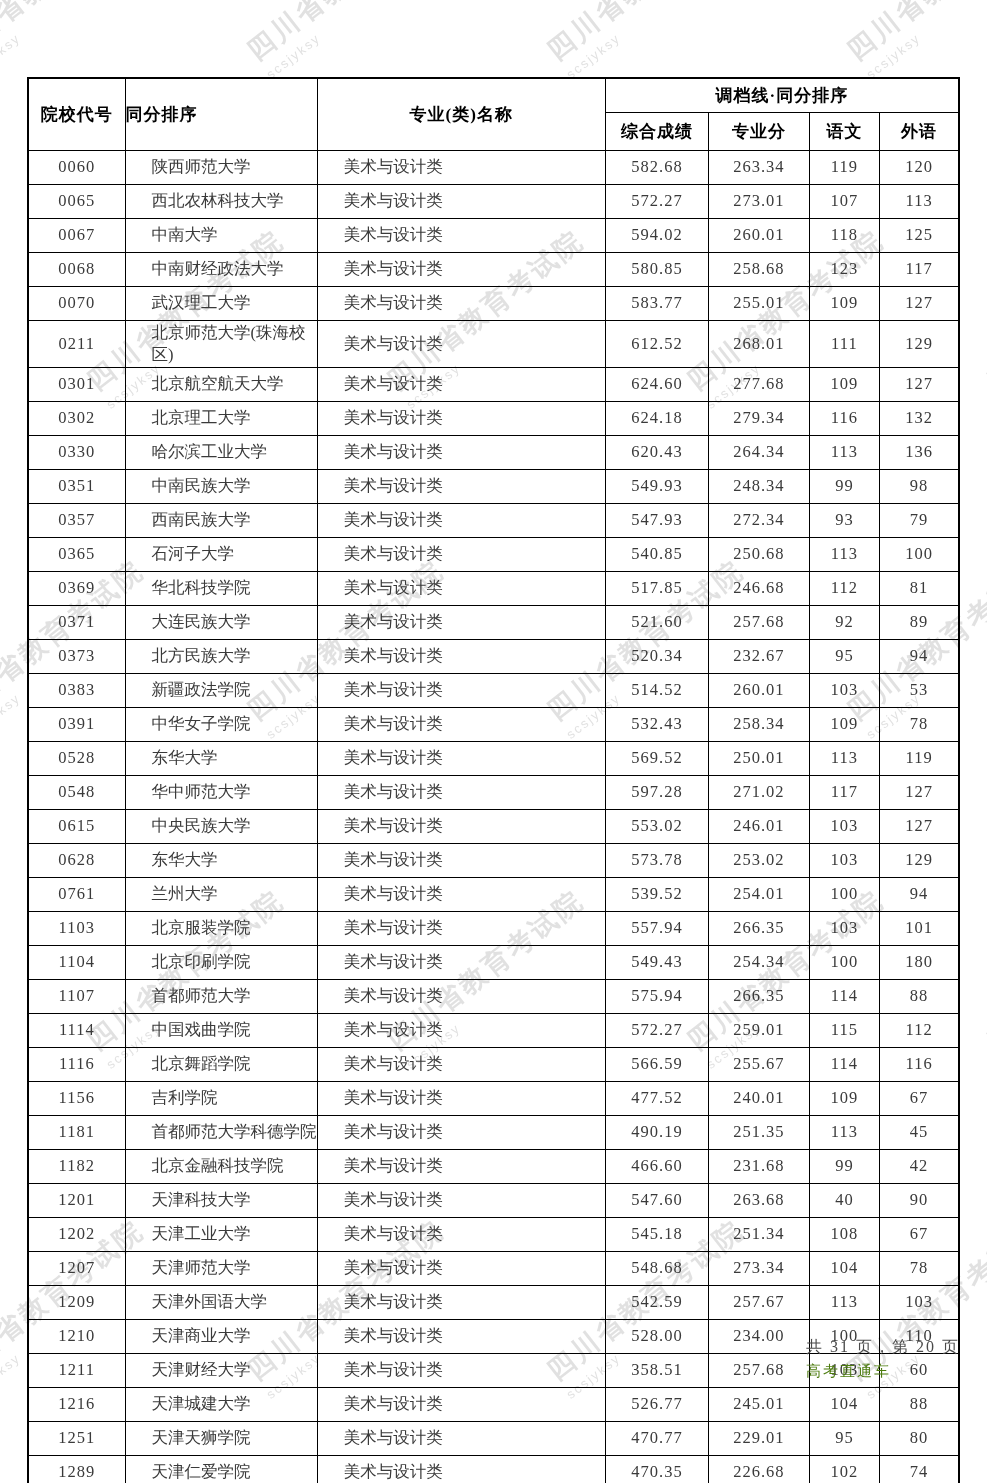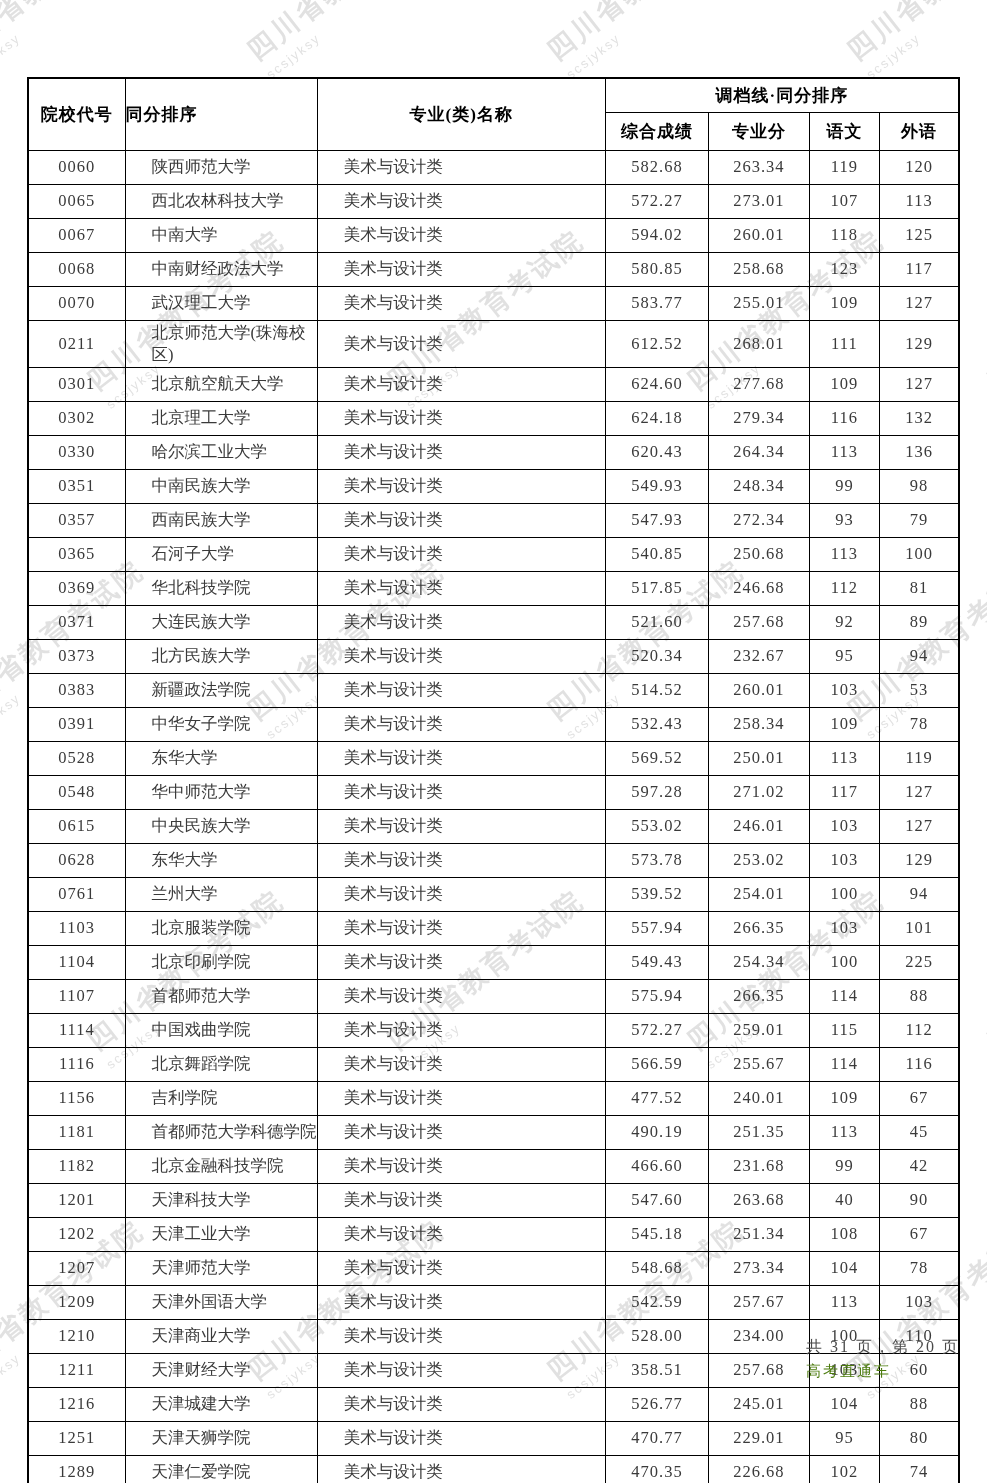--- a/index.html
+++ b/index.html
@@ -462,21 +462,21 @@
           <td class="c-score">103</td>
           <td class="c-score">101</td>
         </tr>
         <tr>
           <td class="c-code">1104</td>
           <td class="c-name">北京印刷学院</td>
           <td class="c-major">美术与设计类</td>
           <td class="c-score">549.43</td>
           <td class="c-score">254.34</td>
           <td class="c-score">100</td>
-          <td class="c-score">225</td>
+          <td class="c-score">180</td>
         </tr>
         <tr>
           <td class="c-code">1107</td>
           <td class="c-name">首都师范大学</td>
           <td class="c-major">美术与设计类</td>
           <td class="c-score">575.94</td>
           <td class="c-score">266.35</td>
           <td class="c-score">114</td>
           <td class="c-score">88</td>
         </tr>

